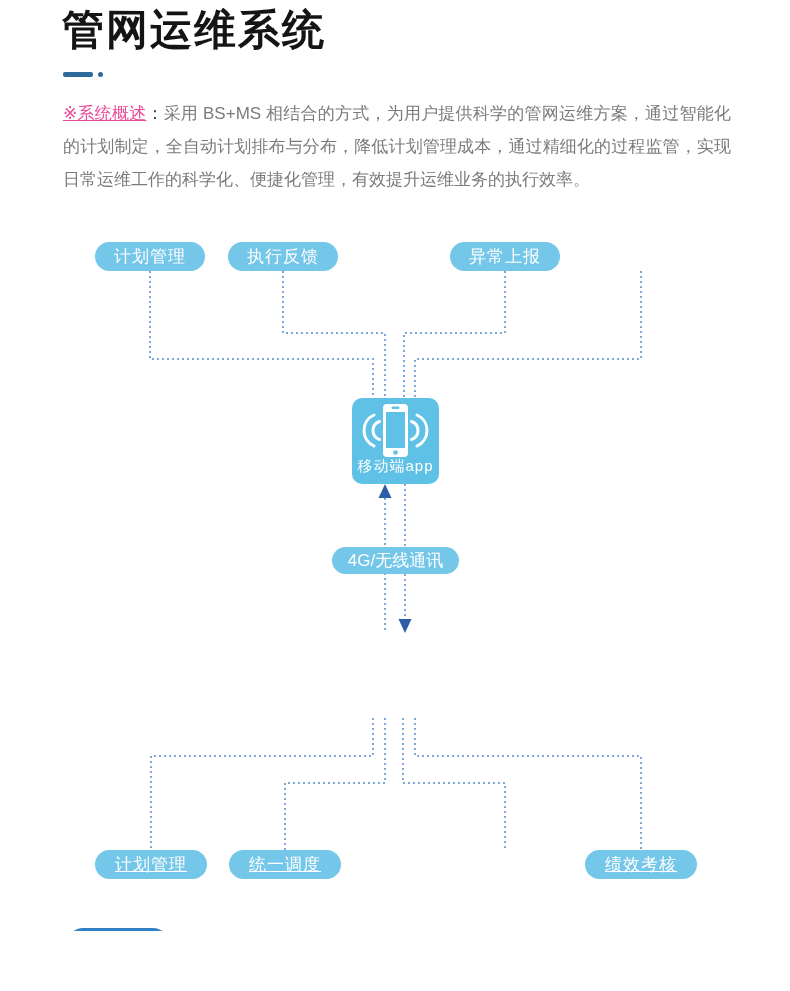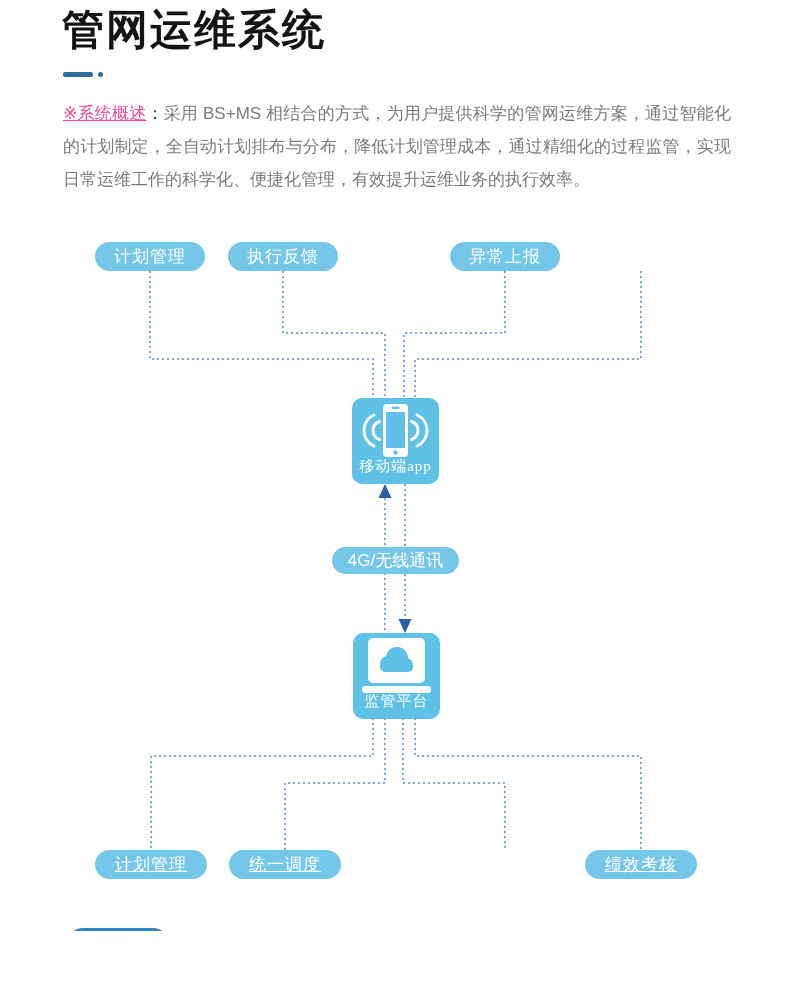--- a/index.html
+++ b/index.html
@@ -23,21 +23,21 @@
   .pill.top{top:12px;width:110px;}
   .pill.bottom{top:620px;width:112px;text-decoration:underline;}
 
   .linkpill{position:absolute;left:332px;top:317px;width:127px;height:27px;line-height:27px;
         border-radius:14px;background:#74c7e8;color:#ffffff;font-size:17px;text-align:center;}
 
   .box{position:absolute;width:87px;height:86px;border-radius:10px;background:#5fc1e6;
        display:flex;flex-direction:column;align-items:center;justify-content:flex-end;}
   .box .box-label{color:#ffffff;font-size:15px;padding-bottom:8px;letter-spacing:1px;}
   .box .box-icon{position:absolute;top:4px;left:0;}
-  .box.phone{left:352px;top:168px;font-family:Liberation Serif, serif;}
+  .box.phone{left:352px;top:168px;}
   .box.laptop{left:353px;top:403px;}
 
   .footer{position:absolute;left:65px;top:928px;display:flex;align-items:center;}
   .badge{width:106px;height:37px;line-height:37px;border-radius:19px;background:#2e82c5;
          color:#ffffff;font-size:20px;font-weight:bold;text-align:center;letter-spacing:1px;}
   .services{margin-left:16px;font-size:19px;color:#595959;letter-spacing:1px;}
 </style>
 </head>
 <body>
 
@@ -86,33 +86,20 @@
           <path d="M27.5 19.5 a9.5 9.5 0 0 0 0 18"></path>
           <path d="M65 13 a17 17 0 0 1 0 31"></path>
           <path d="M59.5 19.5 a9.5 9.5 0 0 1 0 18"></path>
         </g>
       </svg>
       <div class="box-label">移动端app</div>
     </div>
 
     <div class="linkpill">4G/无线通讯</div>
 
-    <div class="box laptop">
-      <svg class="box-icon" width="87" height="58" viewBox="0 0 87 58">
-        <rect x="15" y="1" width="57" height="45" rx="5" fill="#ffffff"></rect>
-        <g fill="#5fc1e6">
-          <circle cx="35" cy="27" r="8"></circle>
-          <circle cx="44" cy="21" r="11"></circle>
-          <circle cx="53" cy="28" r="7"></circle>
-          <rect x="27" y="25" width="33" height="10" rx="5"></rect>
-        </g>
-        <rect x="9" y="49" width="69" height="7" rx="3.5" fill="#ffffff"></rect>
-      </svg>
-      <div class="box-label">监管平台</div>
-    </div>
 
     <div class="pill bottom" style="left:95px">计划管理</div>
     <div class="pill bottom" style="left:229px">统一调度</div>
     <div class="pill bottom" style="left:585px">绩效考核</div>
 
   </div>
 
   <div class="footer">
     <div class="badge">应用业务</div>
   </div>

